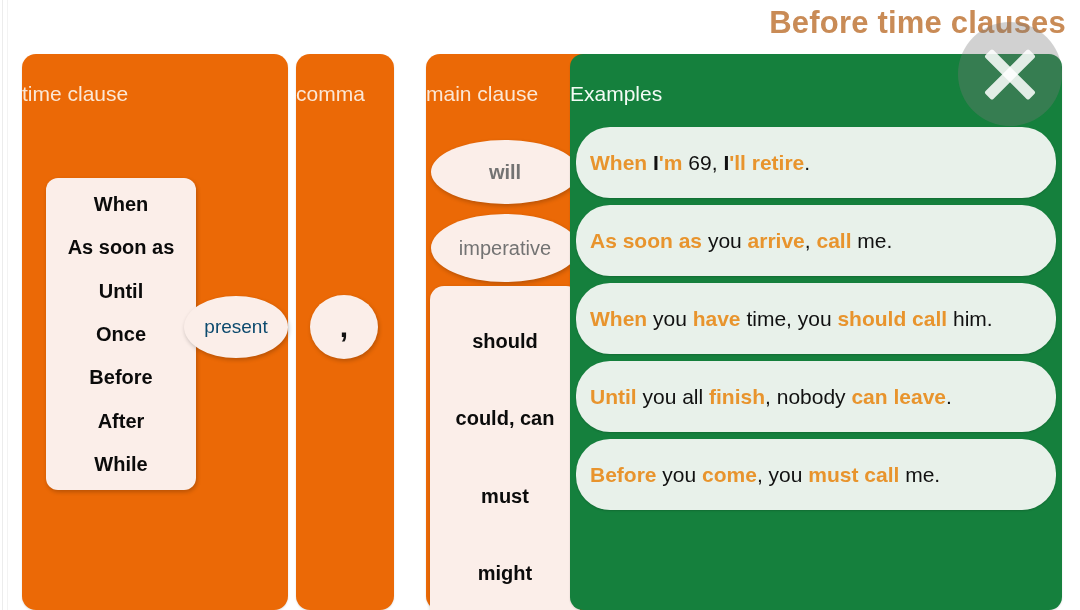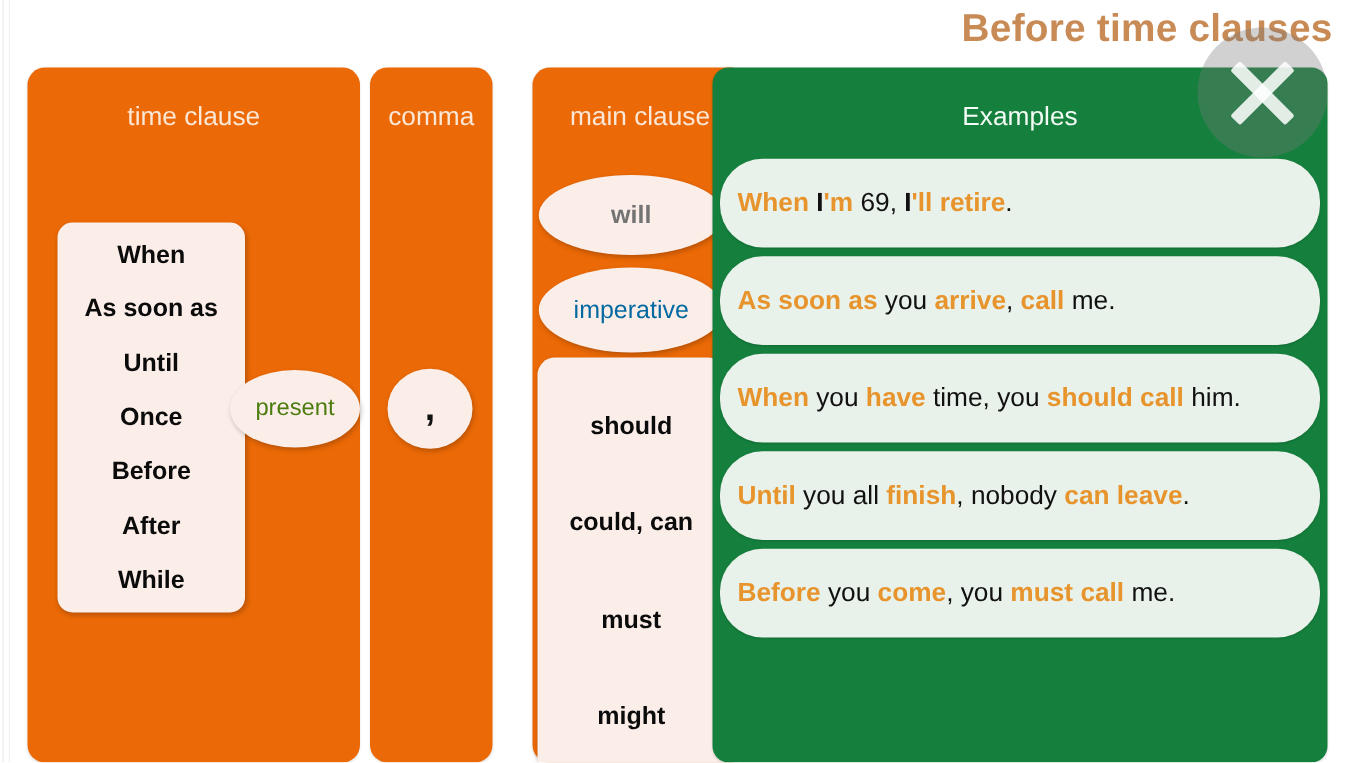--- a/index.html
+++ b/index.html
@@ -85,21 +85,21 @@
     position: absolute;
     background: #EB6906;
     border-radius: 14px;
     box-shadow: 0 1px 2px rgba(0,0,0,0.12);
   }
   .col-head {
     position: absolute;
     left: 0;
     right: 0;
     top: 26px;
-    text-align: center;
+    text-align: left;
     color: #FBE7D5;
     font-size: 21px;
     line-height: 28px;
     font-weight: normal;
   }
 
   #col-time   { left: 22px;  top: 54px;  width: 266px; height: 556px; }
   #col-comma  { left: 296px; top: 54px;  width: 98px;  height: 556px; }
   #col-main   { left: 426px; top: 54px;  width: 172px; height: 556px; }
 
@@ -136,21 +136,21 @@
   #present-pill {
     left: 162px;
     top: 242px;
     width: 104px;
     height: 62px;
     border-radius: 52px / 31px;
     display: flex;
     align-items: center;
     justify-content: center;
     font-size: 19px;
-    color: #4d7c0f;
+    color: #0c4a6e;
   }
 
   
   #comma-circle {
     left: 14px;
     top: 241px;
     width: 68px;
     height: 64px;
     border-radius: 50%;
     display: flex;
@@ -181,21 +181,21 @@
     left: 5px;
     top: 160px;
     width: 148px;
     height: 68px;
     border-radius: 74px / 34px;
     display: flex;
     align-items: center;
     justify-content: center;
     font-size: 20px;
     font-weight: normal;
-    color: #0369a1;
+    color: #737373;
   }
   #modal-card {
     left: 4px;
     top: 232px;
     width: 150px;
     height: 344px;
     border-radius: 14px;
     display: flex;
     flex-direction: column;
     justify-content: space-around;

